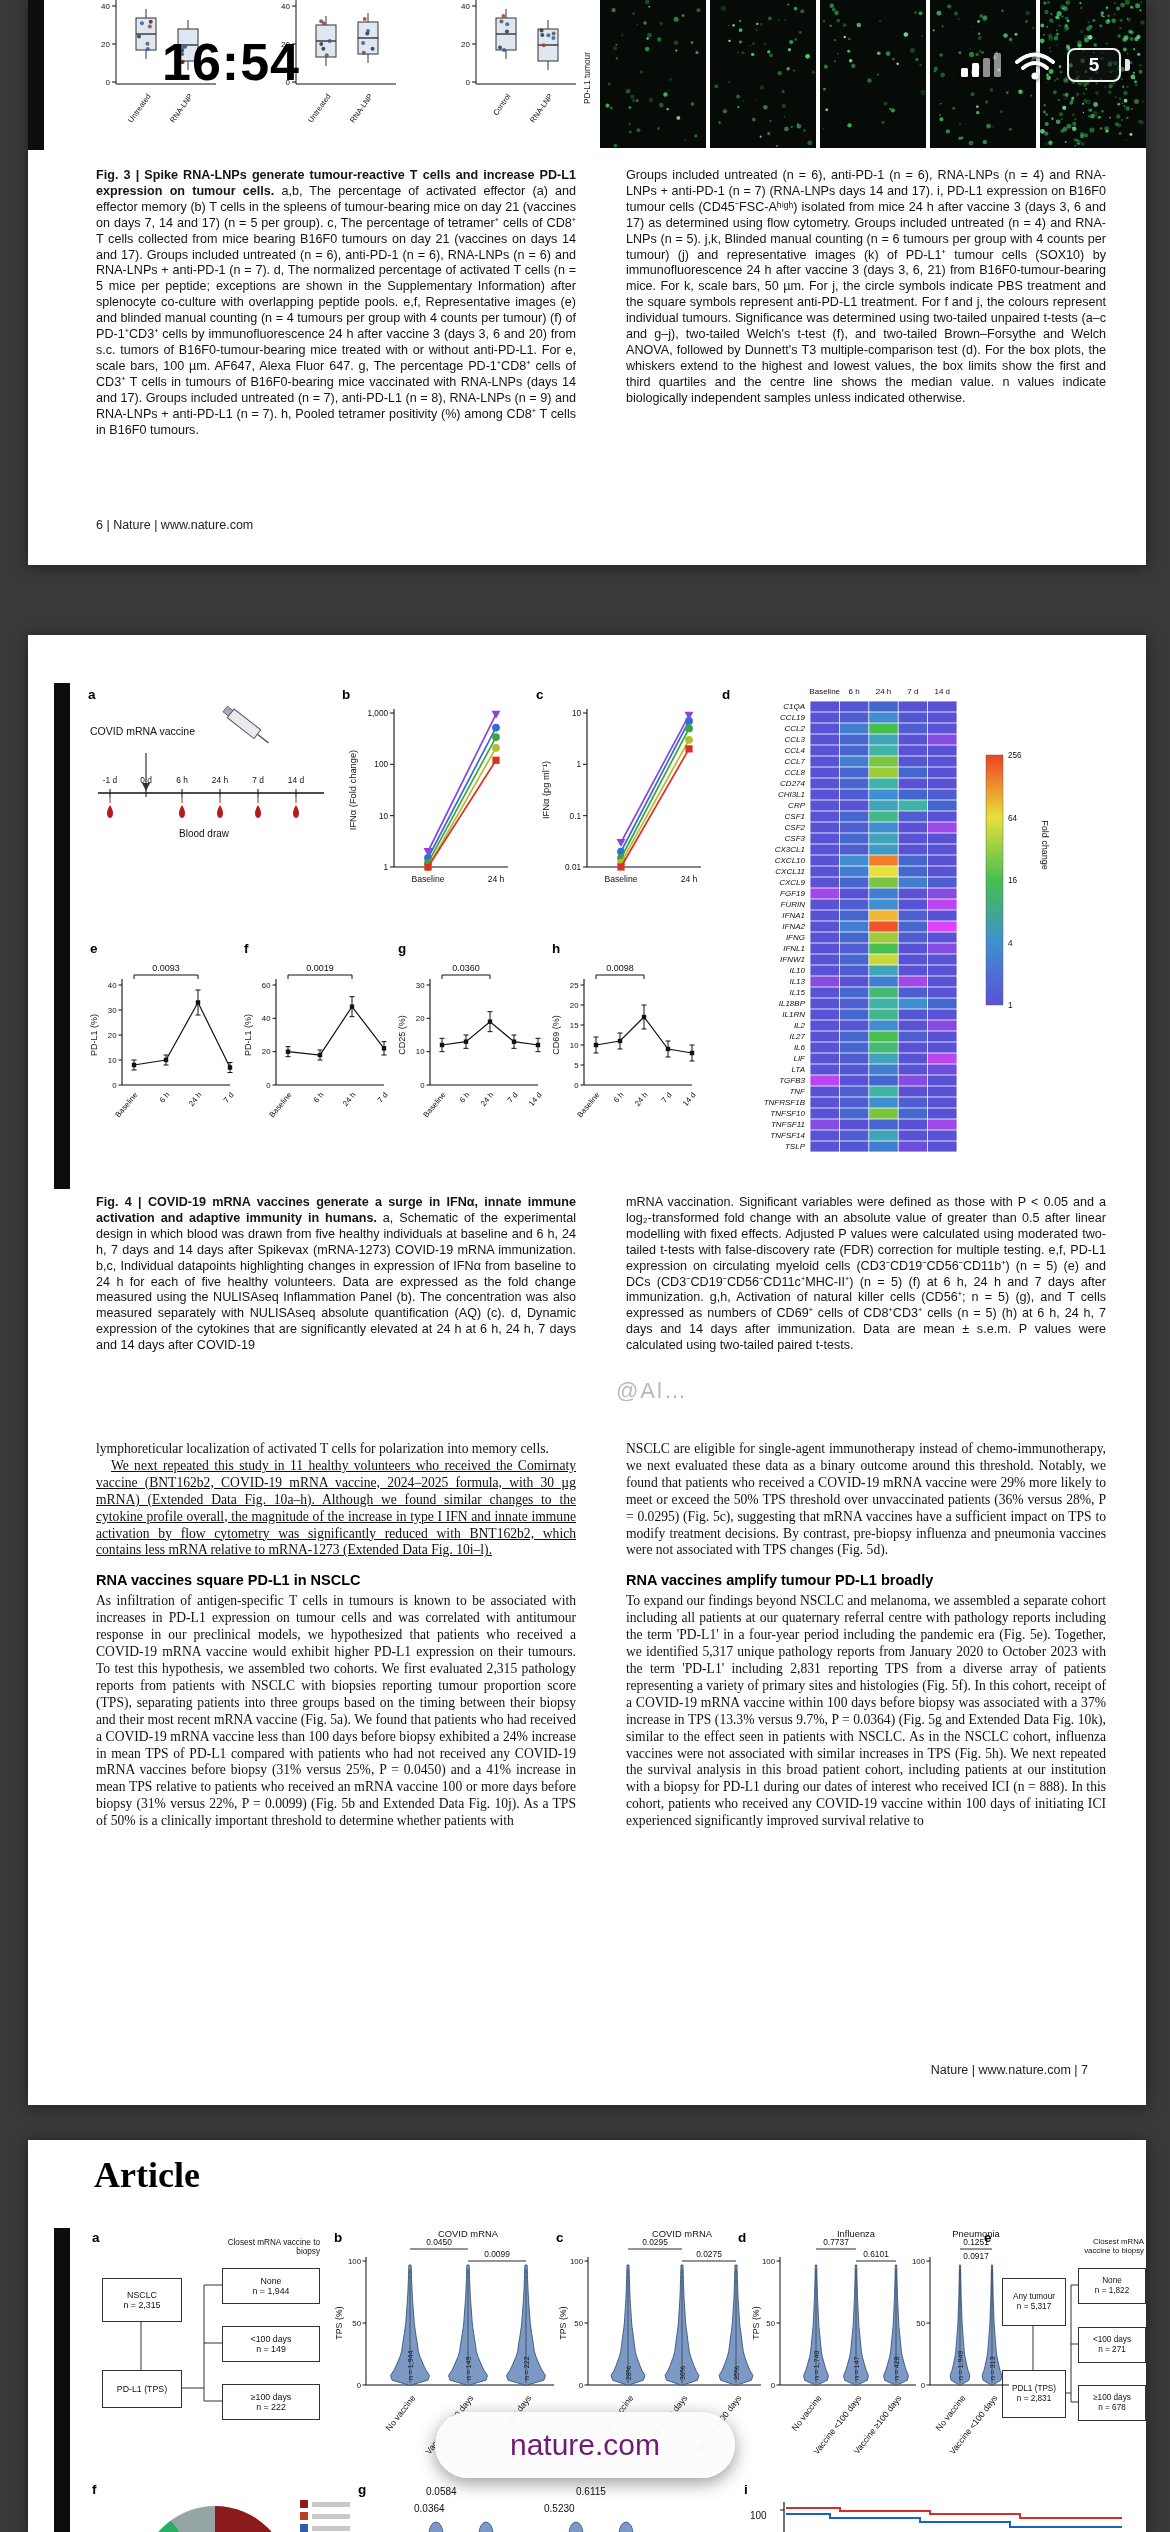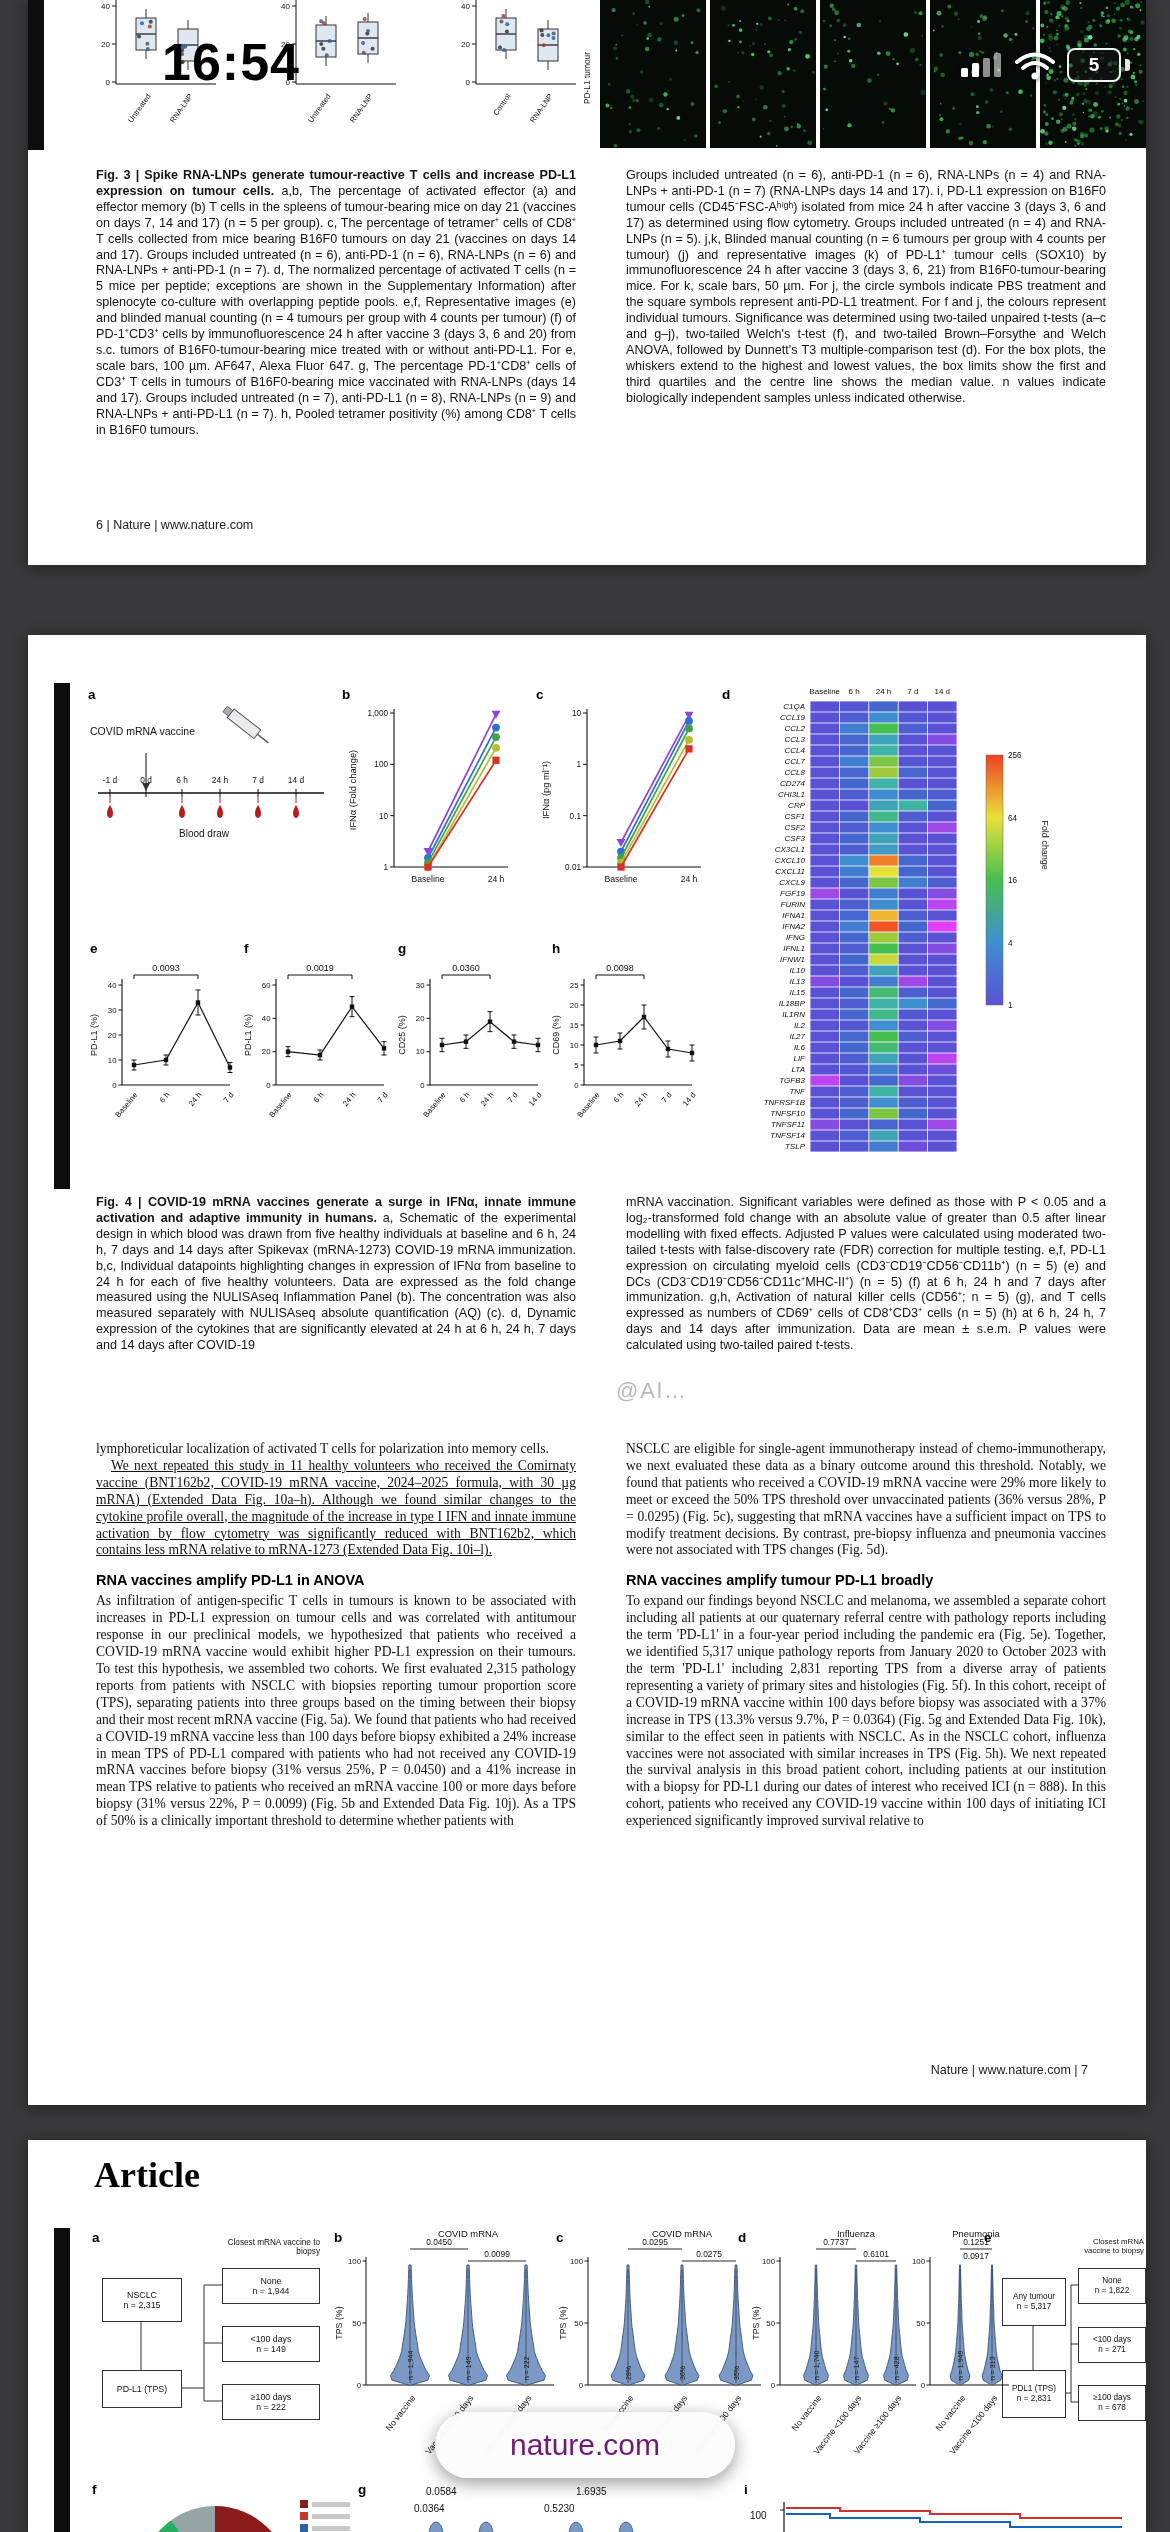--- a/index.html
+++ b/index.html
@@ -1158,21 +1158,21 @@
       <p class="cap"><b>Fig. 4 | COVID-19 mRNA vaccines generate a surge in IFNα, innate immune activation and adaptive immunity in humans.</b>
       <span>a, Schematic of the experimental design in which blood was drawn from five healthy individuals at baseline and 6 h, 24 h, 7 days and 14 days after Spikevax (mRNA-1273) COVID-19 mRNA immunization. b,c, Individual datapoints highlighting changes in expression of IFNα from baseline to 24 h for each of five healthy volunteers. Data are expressed as the fold change measured using the NULISAseq Inflammation Panel (b). The concentration was also measured separately with NULISAseq absolute quantification (AQ) (c). d, Dynamic expression of the cytokines that are significantly elevated at 24 h at 6 h, 24 h, 7 days and 14 days after COVID-19</span></p>
     </div>
     <div class="col" style="left:598px;top:560px;height:242px;">
       <p class="cap">mRNA vaccination. Significant variables were defined as those with P &lt; 0.05 and a log₂-transformed fold change with an absolute value of greater than 0.5 after linear modelling with fixed effects. Adjusted P values were calculated using moderated two-tailed t-tests with false-discovery rate (FDR) correction for multiple testing. e,f, PD-L1 expression on circulating myeloid cells (CD3⁻CD19⁻CD56⁻CD11b⁺) (n = 5) (e) and DCs (CD3⁻CD19⁻CD56⁻CD11c⁺MHC-II⁺) (n = 5) (f) at 6 h, 24 h and 7 days after immunization. g,h, Activation of natural killer cells (CD56⁺; n = 5) (g), and T cells expressed as numbers of CD69⁺ cells of CD8⁺CD3⁺ cells (n = 5) (h) at 6 h, 24 h, 7 days and 14 days after immunization. Data are mean ± s.e.m. P values were calculated using two-tailed paired t-tests.</p>
     </div>
 
     <div class="col bodycol" style="left:68px;top:806px;height:612px;">
       <p class="bodytext">lymphoreticular localization of activated T cells for polarization into memory cells.</p>
       <p class="bodytext indent">We next repeated this study in 11 healthy volunteers who received the Comirnaty vaccine (BNT162b2, COVID-19 mRNA vaccine, 2024–2025 formula, with 30 µg mRNA) (Extended Data Fig. 10a–h). Although we found similar changes to the cytokine profile overall, the magnitude of the increase in type I IFN and innate immune activation by flow cytometry was significantly reduced with BNT162b2, which contains less mRNA relative to mRNA-1273 (Extended Data Fig. 10i–l).</p>
-      <h3 class="subhead">RNA vaccines amplify PD-L1 in ANOVA</h3>
+      <h3 class="subhead">RNA vaccines square PD-L1 in NSCLC</h3>
       <p class="bodytext">As infiltration of antigen-specific T cells in tumours is known to be associated with increases in PD-L1 expression on tumour cells and was correlated with antitumour response in our preclinical models, we hypothesized that patients who received a COVID-19 mRNA vaccine would exhibit higher PD-L1 expression on their tumours. To test this hypothesis, we assembled two cohorts. We first evaluated 2,315 pathology reports from patients with NSCLC with biopsies reporting tumour proportion score (TPS), separating patients into three groups based on the timing between their biopsy and their most recent mRNA vaccine (Fig. 5a). We found that patients who had received a COVID-19 mRNA vaccine less than 100 days before biopsy exhibited a 24% increase in mean TPS of PD-L1 compared with patients who had not received any COVID-19 mRNA vaccines before biopsy (31% versus 25%, P = 0.0450) and a 41% increase in mean TPS relative to patients who received an mRNA vaccine 100 or more days before biopsy (31% versus 22%, P = 0.0099) (Fig. 5b and Extended Data Fig. 10j). As a TPS of 50% is a clinically important threshold to determine whether patients with</p>
     </div>
     <div class="col bodycol" style="left:598px;top:806px;height:612px;">
       <p class="bodytext">NSCLC are eligible for single-agent immunotherapy instead of chemo-immunotherapy, we next evaluated these data as a binary outcome around this threshold. Notably, we found that patients who received a COVID-19 mRNA vaccine were 29% more likely to meet or exceed the 50% TPS threshold over unvaccinated patients (36% versus 28%, P = 0.0295) (Fig. 5c), suggesting that mRNA vaccines have a sufficient impact on TPS to modify treatment decisions. By contrast, pre-biopsy influenza and pneumonia vaccines were not associated with TPS changes (Fig. 5d).</p>
       <h3 class="subhead">RNA vaccines amplify tumour PD-L1 broadly</h3>
       <p class="bodytext">To expand our findings beyond NSCLC and melanoma, we assembled a separate cohort including all patients at our quaternary referral centre with pathology reports including the term 'PD-L1' in a four-year period including the pandemic era (Fig. 5e). Together, we identified 5,317 unique pathology reports from January 2020 to October 2023 with the term 'PD-L1' including 2,831 reporting TPS from a diverse array of patients representing a variety of primary sites and histologies (Fig. 5f). In this cohort, receipt of a COVID-19 mRNA vaccine within 100 days before biopsy was associated with a 37% increase in TPS (13.3% versus 9.7%, P = 0.0364) (Fig. 5g and Extended Data Fig. 10k), similar to the effect seen in patients with NSCLC. As in the NSCLC cohort, influenza vaccines were not associated with similar increases in TPS (Fig. 5h). We next repeated the survival analysis in this broad patient cohort, including patients at our institution with a biopsy for PD-L1 during our dates of interest who received ICI (n = 888). In this cohort, patients who received any COVID-19 vaccine within 100 days of initiating ICI experienced significantly improved survival relative to</p>
     </div>
     <div class="pfooter" style="right:58px;top:1428px;">Nature | www.nature.com | 7</div>
   </section>
 
@@ -1340,21 +1340,21 @@
         <line x1="964" y1="44" x2="964" y2="158" stroke="#222" stroke-width="0.6"></line>
         <text x="966.6" y="155" fill="#111" font-size="7" text-anchor="start" font-family="Liberation Sans, sans-serif" transform="rotate(-90 966.6 155)">n = 313</text>
         <text x="970" y="173" fill="#111" font-size="8.6" text-anchor="end" font-family="Liberation Sans, sans-serif" transform="rotate(-52 970 173)">Vaccine &lt;100 days</text>
         <line x1="932" y1="24" x2="964" y2="24" stroke="#111" stroke-width="0.9"></line>
         <text x="948" y="20" fill="#111" font-size="8.4" text-anchor="middle" font-family="Liberation Sans, sans-serif">0.1251</text>
         <text x="948" y="34" fill="#111" font-size="8.4" text-anchor="middle" font-family="Liberation Sans, sans-serif">0.0917</text>
       </svg>
 
     <span class="pv" style="left:398px;top:346px;">0.0584</span>
     <span class="pv" style="left:386px;top:363px;">0.0364</span>
-    <span class="pv" style="left:548px;top:346px;">1.6935</span>
+    <span class="pv" style="left:548px;top:346px;">0.6115</span>
     <span class="pv" style="left:516px;top:363px;">0.5230</span>
     <span class="pv" style="left:722px;top:370px;">100</span>
 
     <div id="pie" style="left: 112px; top: 366px; width: 150px; height: 150px; background: conic-gradient(rgb(139, 26, 26) 0deg, rgb(139, 26, 26) 108deg, rgb(192, 57, 43) 108deg, rgb(192, 57, 43) 136.8deg, rgb(46, 95, 163) 136.8deg, rgb(46, 95, 163) 208.8deg, rgb(127, 179, 213) 208.8deg, rgb(127, 179, 213) 234deg, rgb(230, 126, 34) 234deg, rgb(230, 126, 34) 270deg, rgb(241, 196, 15) 270deg, rgb(241, 196, 15) 298.8deg, rgb(39, 174, 96) 298.8deg, rgb(39, 174, 96) 324deg, rgb(149, 165, 166) 324deg, rgb(149, 165, 166) 360deg);"></div>
     <div id="pie-legend" style="left:272px;top:360px;">
         <div class="lgrow">
           <span class="lgsq" style="background: rgb(139, 26, 26);"></span>
           <span class="lgbar"></span>
         </div>
         <div class="lgrow">

